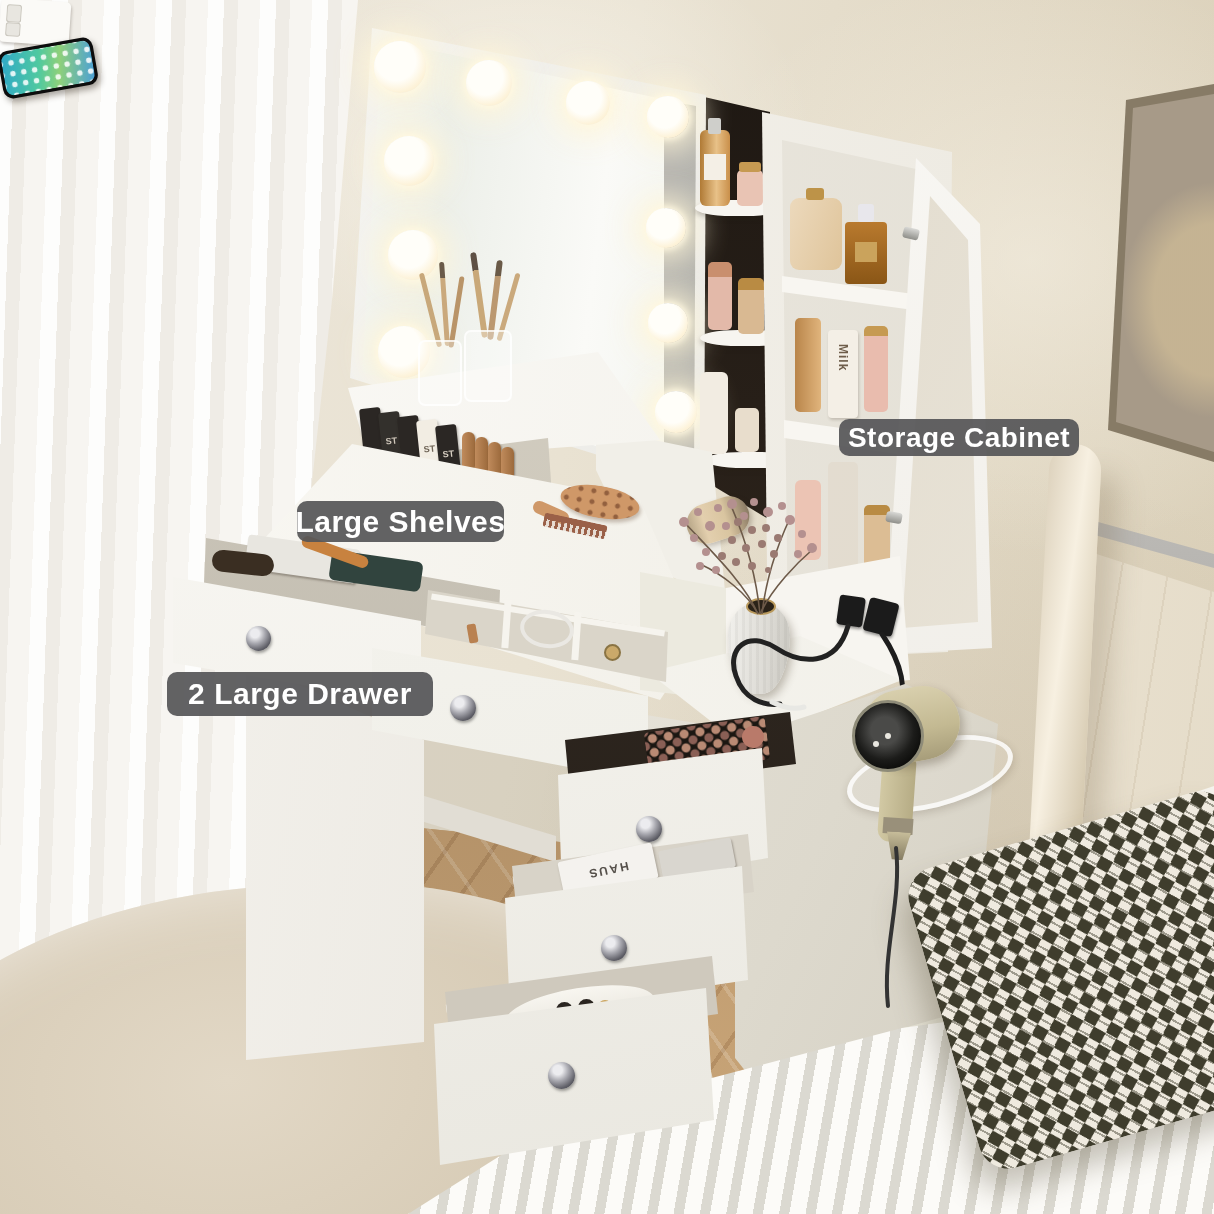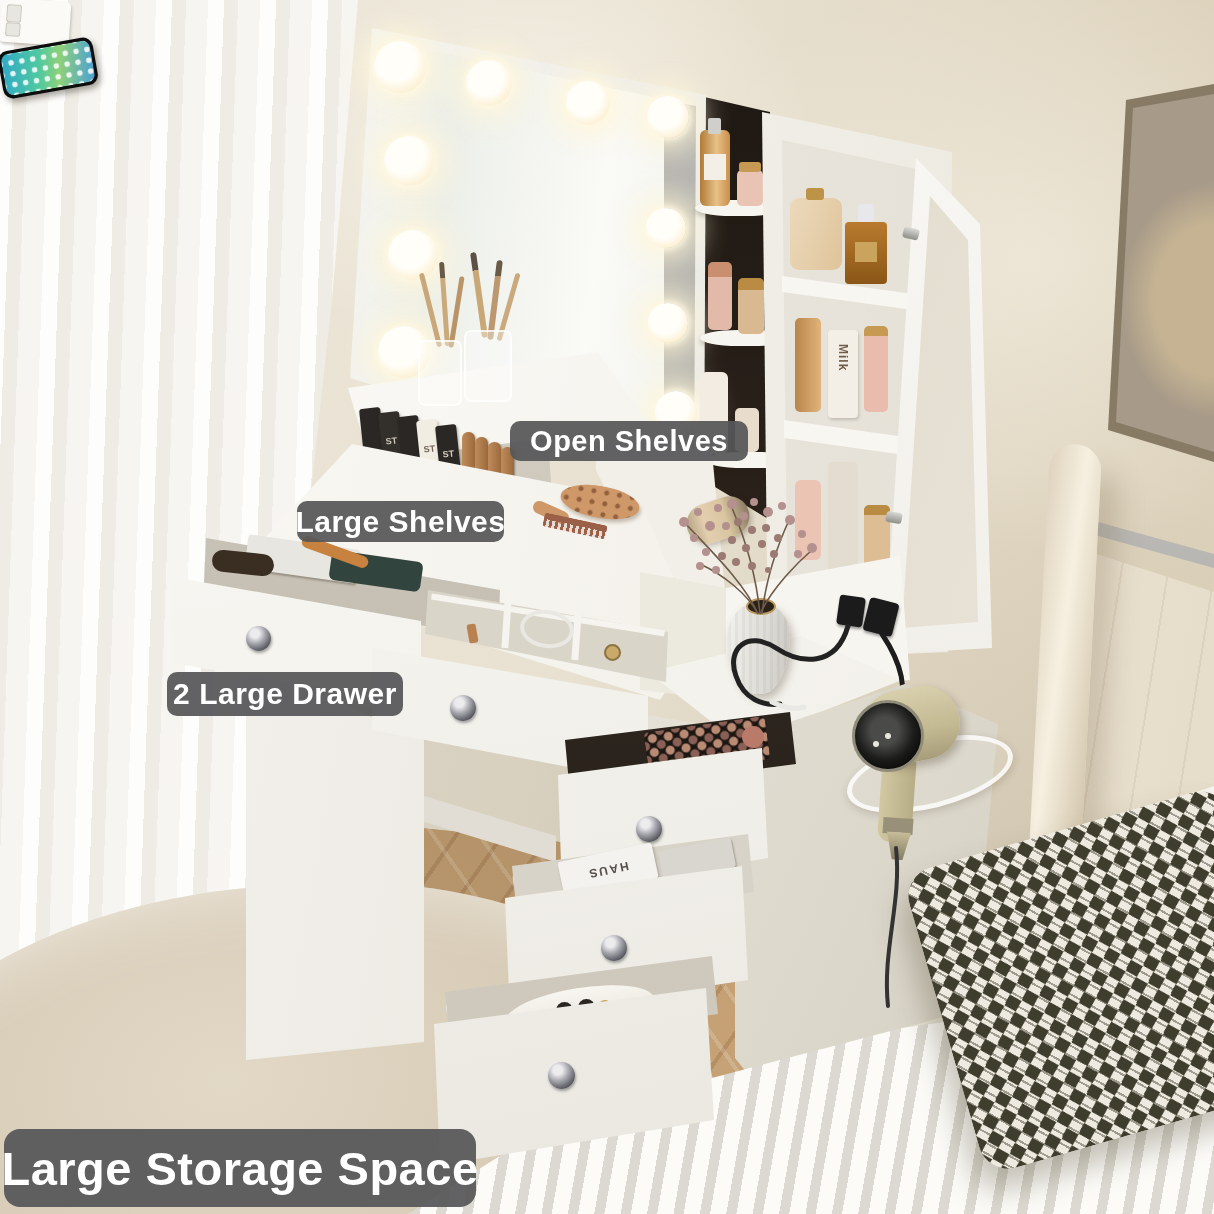--- a/index.html
+++ b/index.html
@@ -426,18 +426,17 @@
   <div class="abs dryer-tip"></div>
   <div class="abs dryer-body"></div>
   <div class="abs dryer-face">
     <div class="dryer-dot" style="left:18px;top:38px"></div>
     <div class="dryer-dot" style="left:30px;top:30px"></div>
   </div>
   <svg class="overlay" width="1214" height="1214" viewBox="0 0 1214 1214">
     <path d="M 896 848 C 902 902, 882 950, 888 1006" stroke="#333" stroke-width="4" fill="none" stroke-linecap="round"></path>
   </svg>
 
-  <div class="pill" style="left:510px;top:421px;width:238px;height:40px;font-size:29px">Open Shelves</div>
+  <div class="pill" style="left:839px;top:419px;width:240px;height:37px;font-size:28px">Storage Cabinet</div>
   <div class="pill" style="left:297px;top:501px;width:207px;height:41px;font-size:30px">Large Shelves</div>
-  <div class="pill" style="left:167px;top:672px;width:236px;height:44px;font-size:30px">2 Large Drawer</div>
-  <div class="pill" style="left:4px;top:1129px;width:472px;height:78px;font-size:47px;border-radius:16px">Large Storage Space</div>
+  <div class="pill" style="left:167px;top:672px;width:266px;height:44px;font-size:30px">2 Large Drawer</div>
 
 </div>
 
 </body></html>

